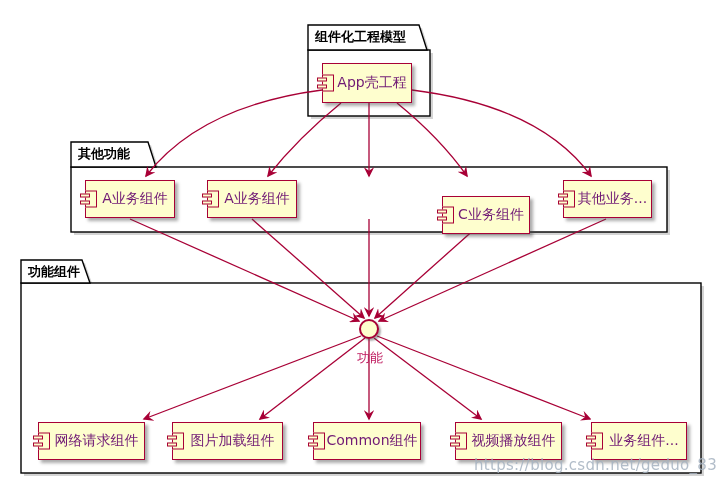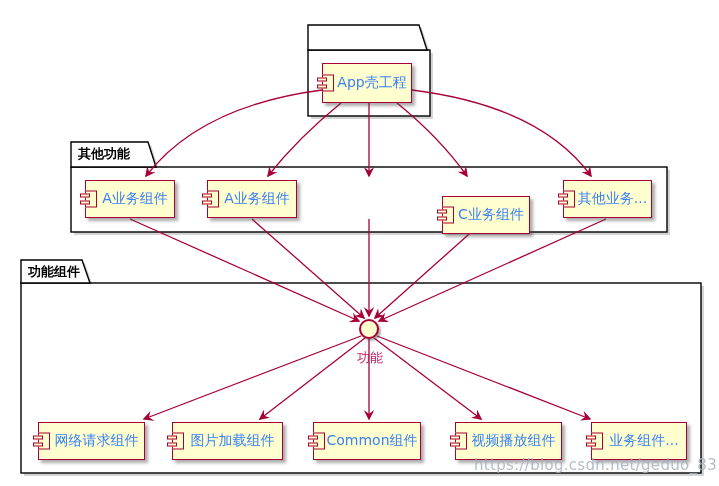--- a/index.html
+++ b/index.html
@@ -18,21 +18,21 @@
     white-space:nowrap;line-height:20px;
   }
   .comp{
     position:absolute;z-index:2;box-sizing:border-box;
     background:var(--comp-fill,#FEFECE);
     border:1.5px solid var(--comp-border,#A80036);
     box-shadow:3px 3px 3px rgba(70,70,70,.45);
     display:flex;align-items:center;justify-content:center;
   }
   .clabel{
-    font-size:14px;color:#3b82f6;white-space:nowrap;padding-left:10px;
+    font-size:14px;color:#701a75;white-space:nowrap;padding-left:10px;
   }
   .cicon{
     position:absolute;left:-1px;top:50%;transform:translateY(-50%);
     width:12px;height:17px;box-sizing:border-box;
     background:var(--comp-fill,#FEFECE);
     border:1.5px solid var(--comp-border,#A80036);
   }
   .cicon::before,.cicon::after{
     content:"";position:absolute;left:-6px;width:10px;height:4px;box-sizing:border-box;
     background:var(--comp-fill,#FEFECE);
@@ -108,20 +108,21 @@
 
     <g>
       <path class="arrow" marker-end="url(#ah)" d="M361,336 L144,419"></path>
       <path class="arrow" marker-end="url(#ah)" d="M365,338 L260,419"></path>
       <path class="arrow" marker-end="url(#ah)" d="M369,339 L369,419"></path>
       <path class="arrow" marker-end="url(#ah)" d="M374,338 L481,419"></path>
       <path class="arrow" marker-end="url(#ah)" d="M377,336 L590,419"></path>
     </g>
   </svg>
 
+  <div class="pkg-title" style="left:315px;top:27px">组件化工程模型</div>
   <div class="pkg-title" style="left:78px;top:144px">其他功能</div>
   <div class="pkg-title" style="left:28px;top:262px">功能组件</div>
 
   <div class="comp" style="left:322px;top:63px;width:90px;height:40px">
     <span class="cicon"></span>
     <span class="clabel">App壳工程</span>
   </div>
 
   <div class="comp" style="left:85px;top:180px;width:90px;height:38px">
     <span class="cicon"></span>

